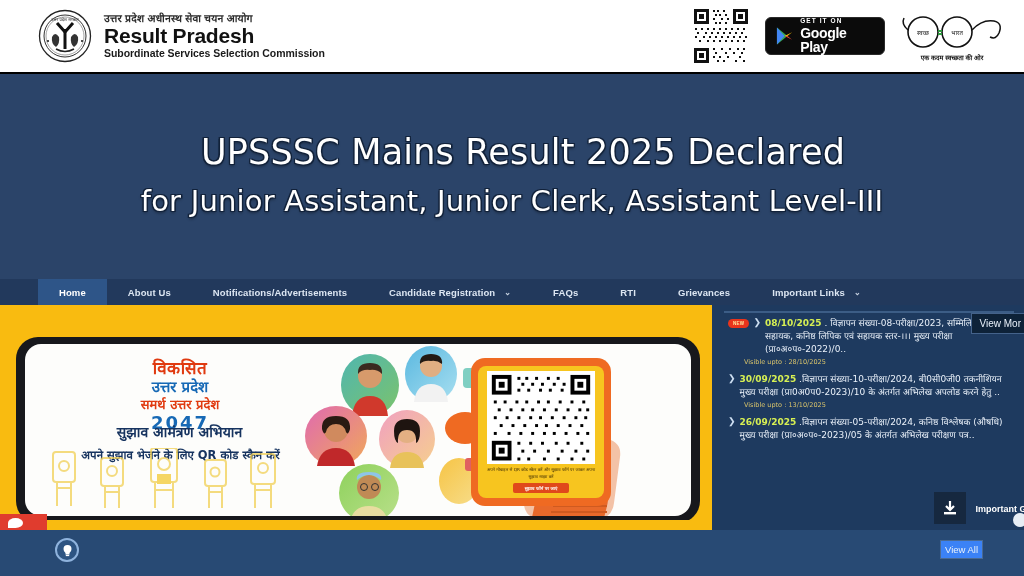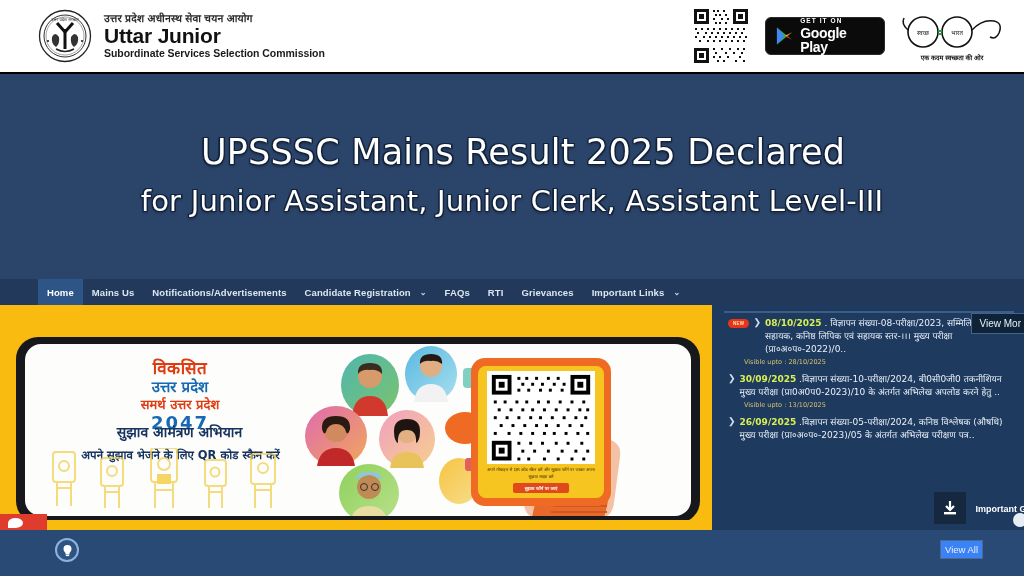--- a/index.html
+++ b/index.html
@@ -58,21 +58,21 @@
   .site-shot{
     position:absolute; left:0; top:279px; width:1024px; height:297px;
     background:#1e3a5f; overflow:hidden;
   }
   
   .navbar{
     position:absolute; left:0; top:0; width:1024px; height:26px;
     background:#22395c; display:flex; align-items:stretch; padding-left:38px;
   }
   .nav-item{
-    display:flex; align-items:center; padding:0 9px;
+    display:flex; align-items:center; padding:0 21px;
     color:#dce6f2; font-size:9.5px; font-weight:600; white-space:nowrap;
     letter-spacing:.1px;
   }
   .nav-item.active{ background:#2e5588; color:#ffffff; }
   .nav-caret{ margin-left:9px; font-size:8px; opacity:.9; }
   .nav-sep{ flex:1; }
 
   
   .carousel{
     position:absolute; left:0; top:26px; width:712px; height:215px;
@@ -183,21 +183,21 @@
           <path d="M14 28 q3 -6 7 0 q1 7 -3 10 q-5 -3 -4 -10z" fill="#333"></path>
           <path d="M40 28 q-3 -6 -7 0 q-1 7 3 10 q5 -3 4 -10z" fill="#333"></path>
           <path d="M18 40 q9 5 18 0" stroke="#222" stroke-width="1.6" fill="none"></path>
           <circle cx="10" cy="32" r="1.1" fill="#222"></circle>
             <circle cx="44" cy="32" r="1.1" fill="#222"></circle>
           <text x="27" y="12" font-size="4.2" text-anchor="middle" fill="#222" font-family="DejaVu Sans">उत्तर प्रदेश सरकार</text>
         </svg>
       </div>
       <div class="brand-text">
         <div class="brand-hindi">उत्तर प्रदेश अधीनस्थ सेवा चयन आयोग</div>
-        <div class="brand-en1">Uttar Junior</div>
+        <div class="brand-en1">Result Pradesh</div>
         <div class="brand-en2">Subordinate Services Selection Commission</div>
       </div>
     </div>
 
     <div class="header-right">
       <div class="qr-badge">
         <svg viewBox="0 0 60 60" width="60" height="60">
           <rect width="60" height="60" fill="#fff"></rect>
           <g fill="#111">
             <rect x="3" y="3" width="15" height="15"></rect>
@@ -310,21 +310,21 @@
     <div class="hero-line hero-l2">for Junior Assistant, Junior Clerk, Assistant Level-III</div>
   </div>
 
   <div class="site-shot">
 
     <div class="navbar">
       <div class="nav-item active">
         <span>Home</span>
       </div>
       <div class="nav-item">
-        <span>Mains Us</span>
+        <span>About Us</span>
       </div>
       <div class="nav-item">
         <span>Notifications/Advertisements</span>
       </div>
       <div class="nav-item">
         <span>Candidate Registration</span>
         <span class="nav-caret">⌄</span>
       </div>
       <div class="nav-item">
         <span>FAQs</span>

